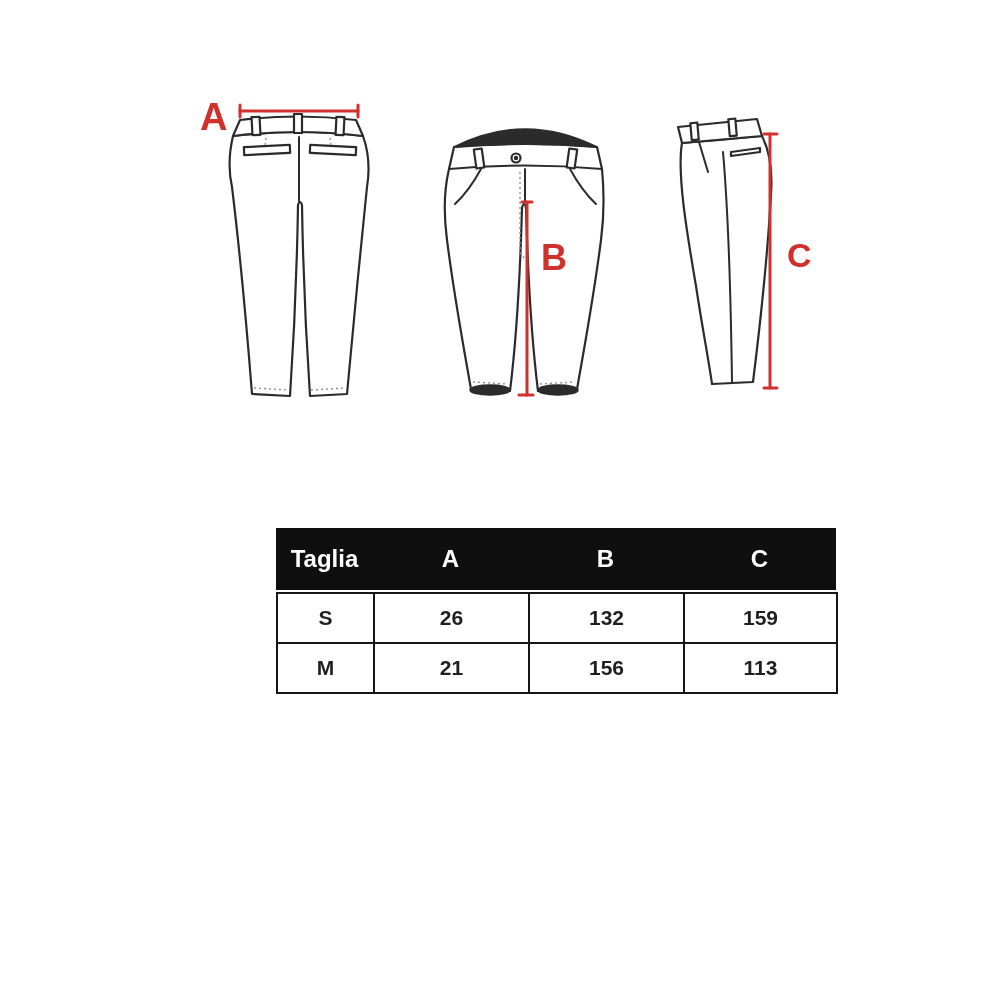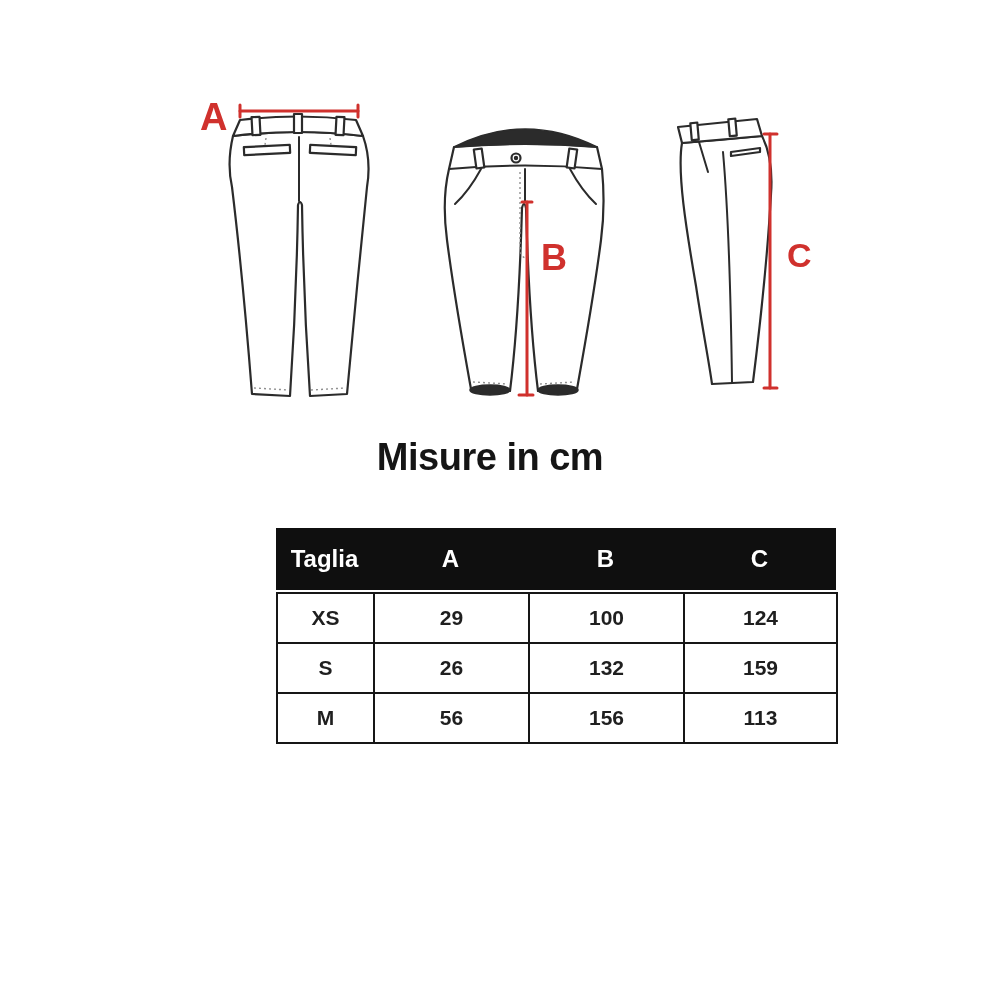--- a/index.html
+++ b/index.html
@@ -92,52 +92,45 @@
       <line class="red-ln" x1="102" y1="24" x2="102" y2="278"></line>
       <line class="red-ln" x1="96" y1="24" x2="109" y2="24"></line>
       <line class="red-ln" x1="96" y1="278" x2="109" y2="278"></line>
     </g>
   </svg>
 
   <div class="measure-label label-a">A</div>
   <div class="measure-label label-b">B</div>
   <div class="measure-label label-c">C</div>
 
-  <div class="title">Misure in cm</div>
 
   <div class="size-table">
     <div class="thead">
       <div class="hcell">Taglia</div>
       <div class="hcell">A</div>
       <div class="hcell">B</div>
       <div class="hcell">C</div>
     </div>
     <table class="body-table">
       <colgroup>
           <col style="width:97px">
           <col style="width:155px">
           <col style="width:155px">
           <col style="width:153px">
         </colgroup>
       <tbody>
         <tr>
-          <td>XS</td>
-          <td>29</td>
-          <td>100</td>
-          <td>124</td>
-        </tr>
-        <tr>
           <td>S</td>
           <td>26</td>
           <td>132</td>
           <td>159</td>
         </tr>
         <tr>
           <td>M</td>
-          <td>56</td>
+          <td>21</td>
           <td>156</td>
           <td>113</td>
         </tr>
       </tbody>
     </table>
   </div>
 
 </div>
 
 </body></html>

